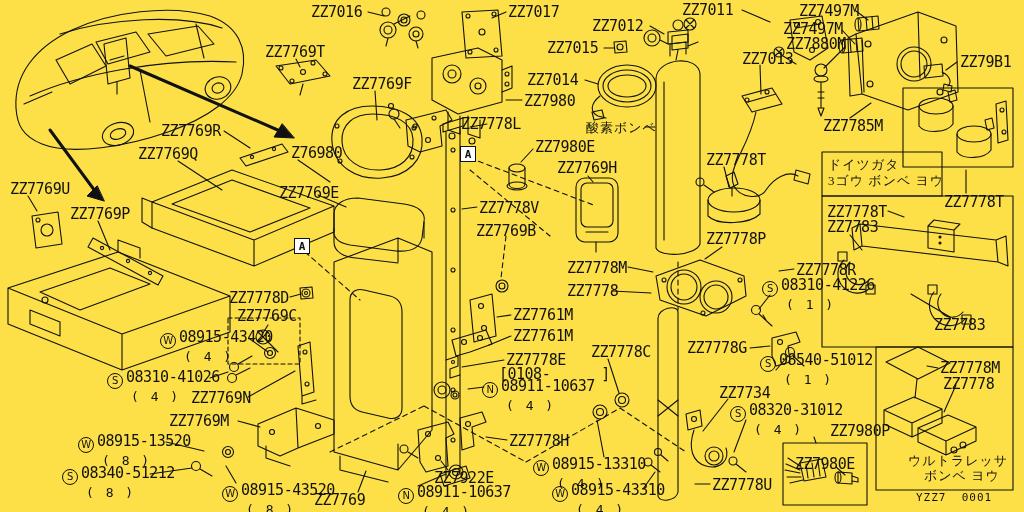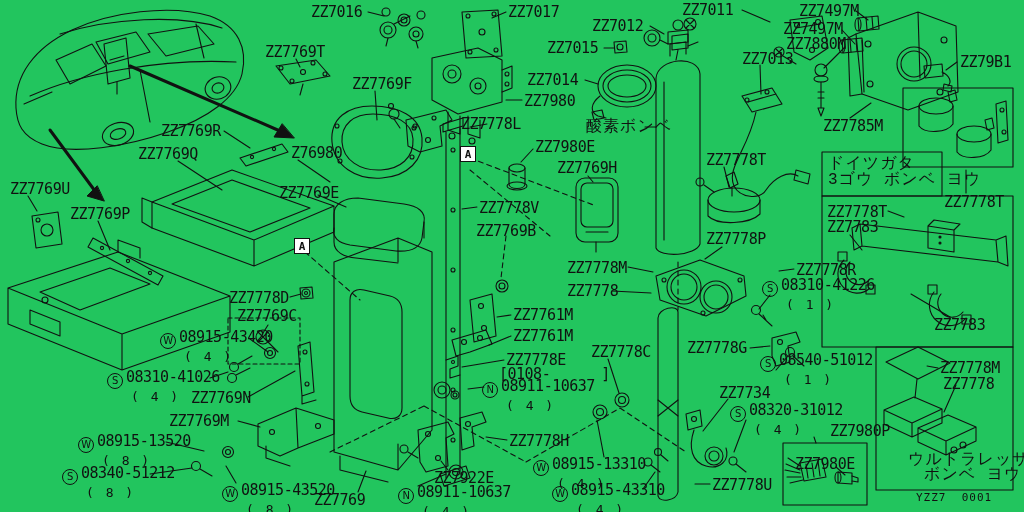--- a/index.html
+++ b/index.html
@@ -1,20 +1,20 @@
 <!DOCTYPE html>
 <html><head>
 <meta charset="utf-8">
 <style>
   html,body{margin:0;padding:0;background:#e8e8e8}
-  #stage{position:relative;width:1024px;height:512px;background:#22c55e;overflow:hidden;
+  #stage{position:relative;width:1024px;height:512px;background:#fde047;overflow:hidden;
          font-family:"DejaVu Sans Mono",monospace;color:#111}
   #art{position:absolute;left:0;top:0}
   .lbl{position:absolute;font-size:15px;line-height:15px;white-space:pre;letter-spacing:-0.5px}
-  .jp{font-family:Liberation Mono, monospace;font-size:16px;line-height:13px;letter-spacing:1px}
+  .jp{font-family:Liberation Serif, serif;font-size:13px;line-height:13px;letter-spacing:1px}
   .fast{position:absolute;font-size:15px;line-height:15px;white-space:nowrap;letter-spacing:-0.5px}
   .circ{display:inline-flex;width:14px;height:14px;border:1.3px solid #111;border-radius:50%;
         align-items:center;justify-content:center;font-size:10px;line-height:10px;margin-right:3px;
         vertical-align:-2px;font-family:"DejaVu Sans",sans-serif}
   .qty{font-size:13px;letter-spacing:2px;margin-left:24px}
   .amark{position:absolute;width:14px;height:14px;border:1.4px solid #111;display:flex;
          align-items:center;justify-content:center;font-size:11px;font-weight:bold;background:#fff}
   .sheet{position:absolute;font-size:11px;letter-spacing:1px;white-space:pre}
 </style>
 </head>

